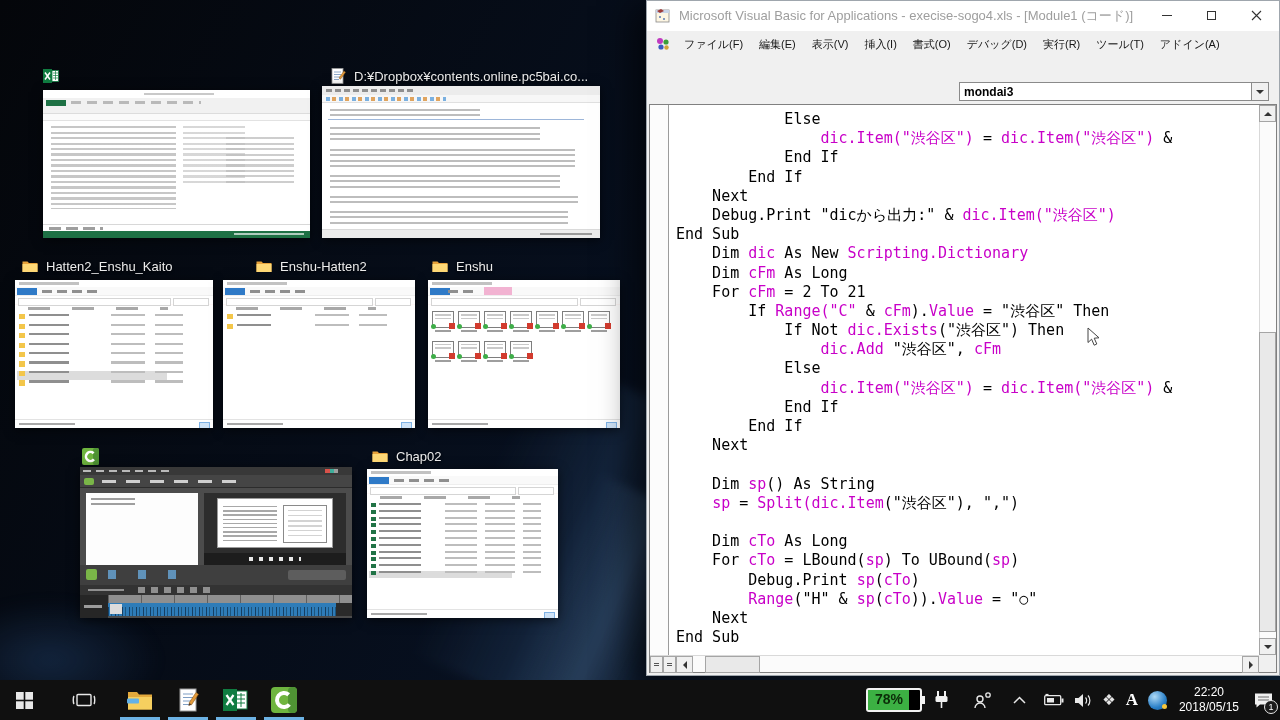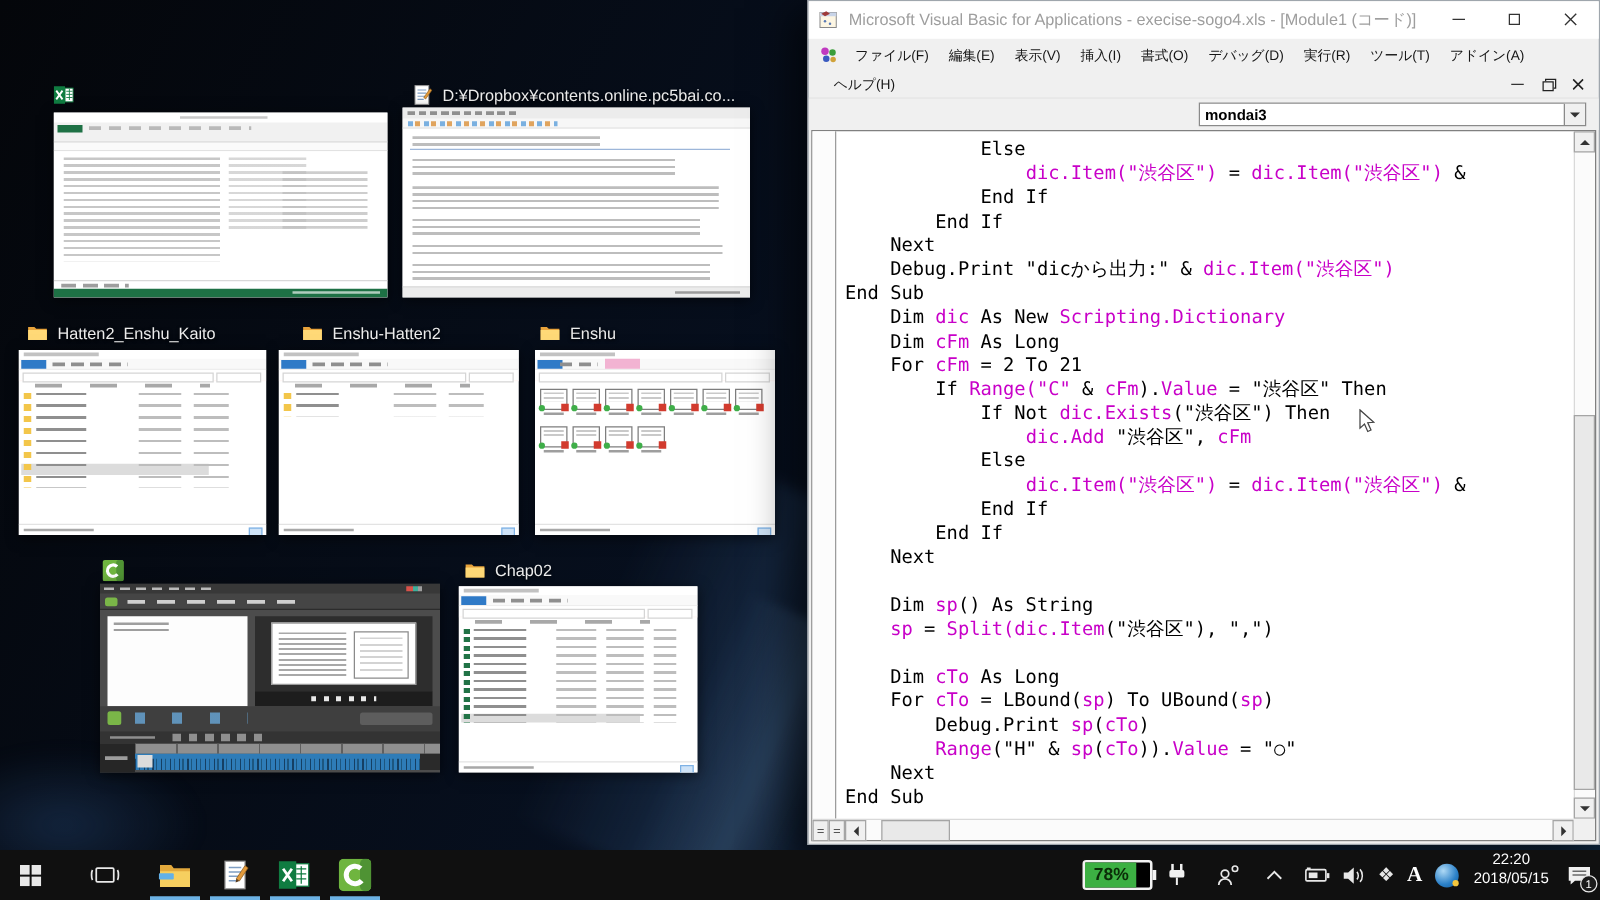--- a/index.html
+++ b/index.html
@@ -186,21 +186,21 @@
   .hthumb { width:55px; height:17px; background:#e9e9e9; border:1px solid #a5a5a5; margin-left:12px; flex:0 0 auto; }
   .hspacer { flex:1; }
   .sb-corner { position:absolute; right:0; bottom:0; width:17px; height:17px; background:#f0f0f0; }
 
   #cursor { position:absolute; left:1087px; top:327px; z-index:50; }
 
   
   #taskbar { position:absolute; left:0; top:680px; width:1280px; height:40px; background:#101010; display:flex; align-items:center; }
   .tb-btn { width:48px; height:40px; display:flex; align-items:center; justify-content:center; position:relative; flex:0 0 auto; }
   .tb-btn .underline { position:absolute; bottom:0; left:4px; right:4px; height:3px; background:#6cb2e4; }
-  .tray { position:absolute; right:0; top:0; height:40px; display:flex; align-items:flex-start; }
+  .tray { position:absolute; right:0; top:0; height:40px; display:flex; align-items:center; }
   .tray-item { display:flex; align-items:center; justify-content:center; height:40px; padding:0 5px; }
   .battery-widget { position:relative; width:56px; height:24px; border:2px solid #f2f2f2; border-radius:3px; background:#000; margin-right:2px; }
   .batt-nub { position:absolute; right:-5px; top:6px; width:3px; height:8px; background:#f2f2f2; }
   .batt-fill { position:absolute; left:0; top:0; bottom:0; background:#3cb043; }
   .batt-label { position:absolute; left:0; top:1px; width:80%; text-align:center; font-size:14px; font-weight:bold; color:#0b2c08; }
   .ime-a { font-family:"Liberation Serif",serif; font-size:17px; font-weight:bold; color:#fff; }
   .blue-orb { width:19px; height:19px; border-radius:50%; background:radial-gradient(circle at 35% 30%,#aed9f5,#2a80c8 60%,#165a96); position:relative; }
   .blue-orb::after { content:""; position:absolute; right:0; bottom:1px; width:5px; height:5px; border-radius:50%; background:#f5c63d; }
   .tray-clock { color:#fff; font-size:12px; line-height:15px; text-align:center; padding:0 7px; }
   .notif-wrap { position:relative; width:34px; height:40px; display:flex; align-items:center; justify-content:center; }
@@ -280,21 +280,21 @@
       <div class="e-files" style="height: 76px;">
         <div class="hl" style="top:57px;"></div>
         <div class="fcol ic-folder-col"></div>
         <div class="fcol name-col" style="left:14px; width:40px;"></div>
         <div class="fcol meta-col" style="left:96px; width:34px;"></div>
         <div class="fcol meta-col" style="left:140px; width:28px;"></div>
       </div>
       <div class="e-status"></div>
     </div>
 
-    <div class="tv-title" style="left:230px; top:256px;padding-left:12px;">
+    <div class="tv-title" style="left:244px; top:256px;padding-left:12px;">
       <svg width="16" height="14" viewBox="0 0 16 14">
           <path d="M0.5 2.5 h5 l1.5 1.5 h8.5 v9 h-15 z" fill="#e8a33b"></path>
           <path d="M0.5 5 h15 v8 h-15 z" fill="#ffd977"></path>
         </svg>
       <span>Enshu-Hatten2</span>
     </div>
     <div class="tv-prev" style="left:223px; top:280px; width:192px; height:148px;">
       <div class="e-title"></div>
       <div class="e-ribbon">
           <div class="ftab"></div>
@@ -463,36 +463,20 @@
           <span class="mi">ファイル(F)</span>
           <span class="mi">編集(E)</span>
           <span class="mi">表示(V)</span>
           <span class="mi">挿入(I)</span>
           <span class="mi">書式(O)</span>
           <span class="mi">デバッグ(D)</span>
           <span class="mi">実行(R)</span>
           <span class="mi">ツール(T)</span>
           <span class="mi">アドイン(A)</span>
         </span>
-    </div>
-    <div class="vbe-menurow2">
-      <span class="mi" style="margin-left:12px;">ヘルプ(H)</span>
-      <div class="mdi-btns">
-        <div class="mdi-btn">
-            <div class="glyph-min"></div>
-          </div>
-        <div class="mdi-btn">
-            <div class="glyph-restore"></div>
-          </div>
-        <div class="mdi-btn">
-            <svg width="9" height="9" viewBox="0 0 9 9">
-              <path d="M0.5 0.5 L8.5 8.5 M8.5 0.5 L0.5 8.5" stroke="#222" stroke-width="1.3"></path>
-            </svg>
-          </div>
-      </div>
     </div>
 
     <div class="vbe-combobar">
       <div class="combo combo-r">
         <span class="combo-val">mondai3</span>
         <div class="combo-btn">
             <div class="tri-down"></div>
           </div>
       </div>
     </div>

